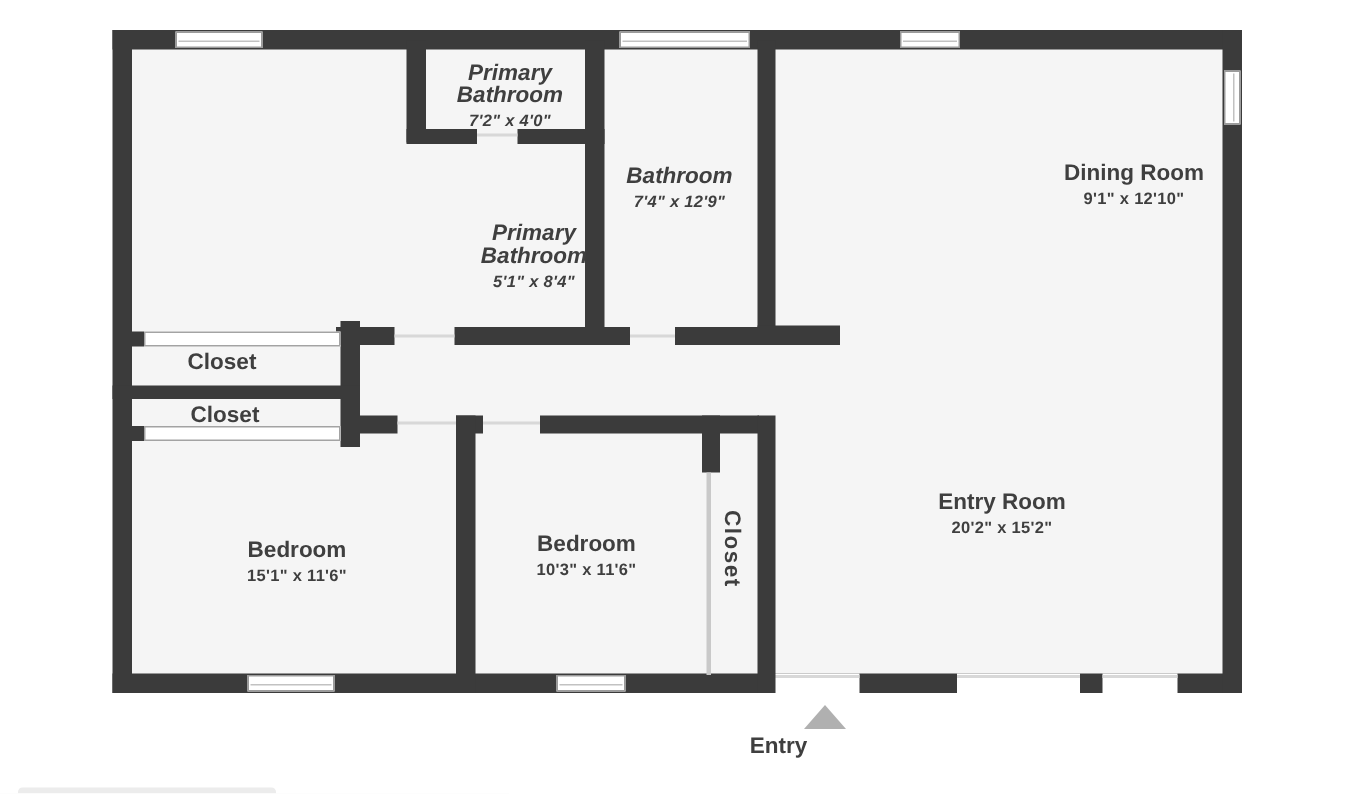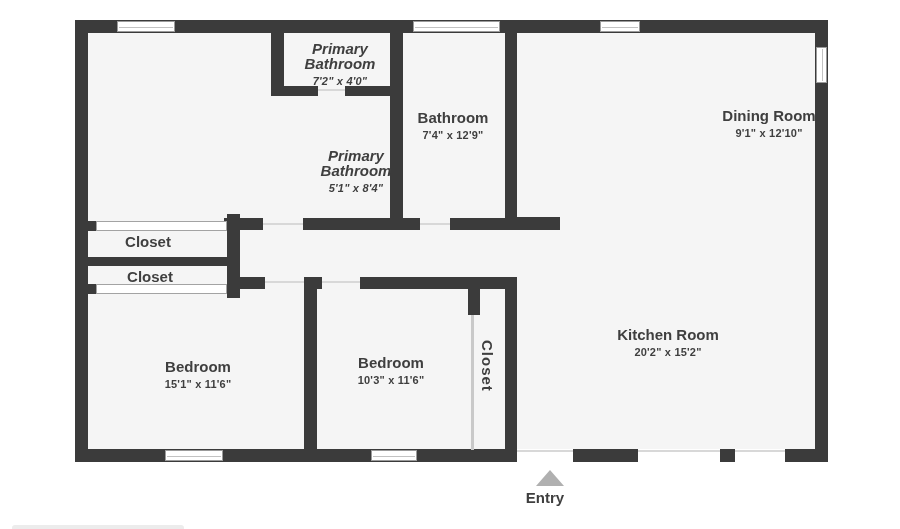--- a/index.html
+++ b/index.html
@@ -90,25 +90,25 @@
 
   <div class="abs wall" style="left:304px;top:277px;width:13px;height:185px;"></div>
   <div class="abs wall" style="left:468px;top:277px;width:12px;height:38px;"></div>
   <div class="abs doorline-v" style="left:471px;top:315px;width:3px;height:135px;"></div>
   <div class="abs wall" style="left:505px;top:277px;width:12px;height:185px;"></div>
 
   <div class="room narrow" style="left:340px;top:41px;">
     <div class="rname">Primary Bathroom</div>
     <div class="rdims">7'2" x 4'0"</div>
   </div>
-  <div class="room" style="left:453px;top:110px;">
+  <div class="room" style="left:453px;top:110px;font-style:italic;">
     <div class="rname">Bathroom</div>
     <div class="rdims">7'4" x 12'9"</div>
   </div>
-  <div class="room" style="left:756px;top:108px;margin-left:13px;">
+  <div class="room" style="left:756px;top:108px;">
     <div class="rname">Dining Room</div>
     <div class="rdims">9'1" x 12'10"</div>
   </div>
   <div class="room narrow" style="left:356px;top:148px;">
     <div class="rname">Primary Bathroom</div>
     <div class="rdims">5'1" x 8'4"</div>
   </div>
   <div class="room" style="left:148px;top:234px;">
     <div class="rname">Closet</div>
   </div>
@@ -118,22 +118,22 @@
   <div class="room" style="left:198px;top:359px;">
     <div class="rname">Bedroom</div>
     <div class="rdims">15'1" x 11'6"</div>
   </div>
   <div class="room" style="left:391px;top:355px;">
     <div class="rname">Bedroom</div>
     <div class="rdims">10'3" x 11'6"</div>
   </div>
   <div class="vtext" style="left:479px;top:340px;">Closet</div>
   <div class="room" style="left:668px;top:327px;">
-    <div class="rname">Kitchen Room</div>
+    <div class="rname">Entry Room</div>
     <div class="rdims">20'2" x 15'2"</div>
   </div>
 
   <div class="entry-arrow" style="left:536px;top:470px;"></div>
-  <div class="entry-label" style="left:545px;top:489px;">Entry</div>
+  <div class="entry-label" style="left:519px;top:489px;">Entry</div>
 
   <div class="watermark" style="left:12px;top:525px;width:172px;height:4px;"></div>
 
 </div>
 
 </body></html>

